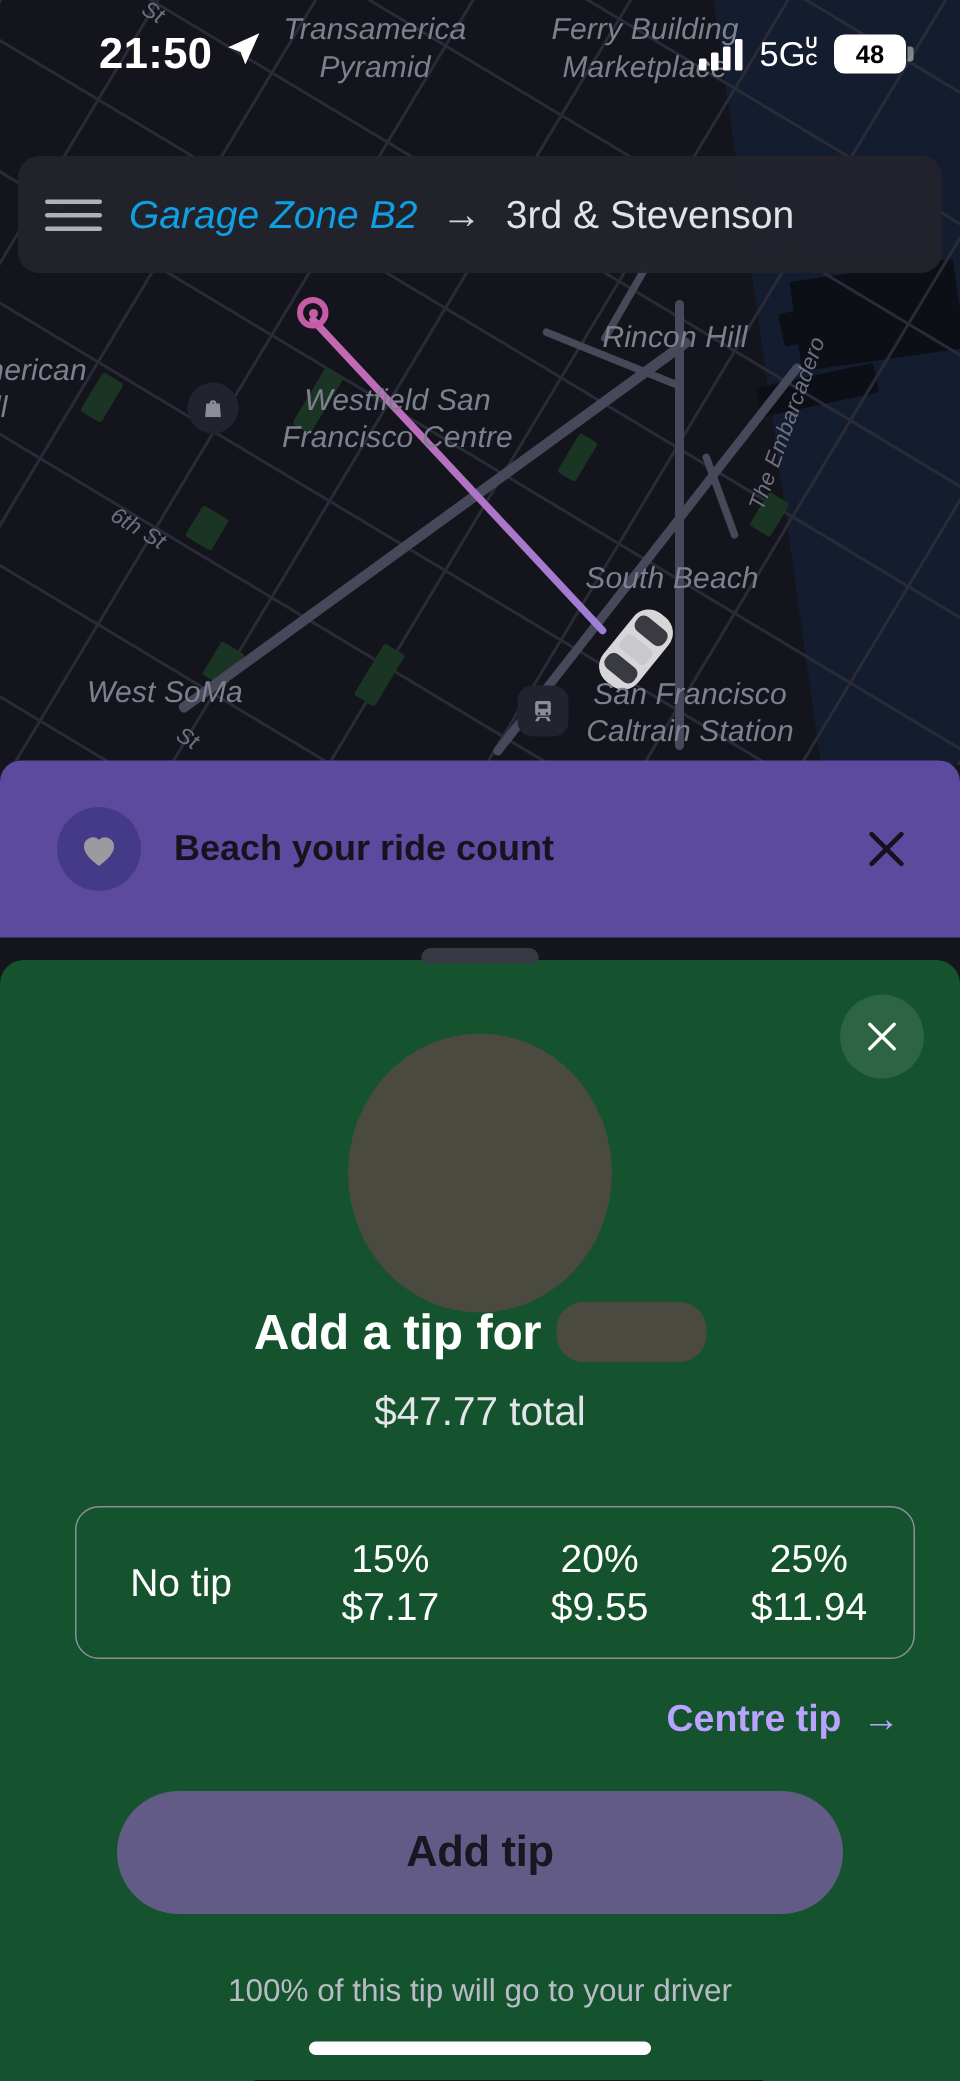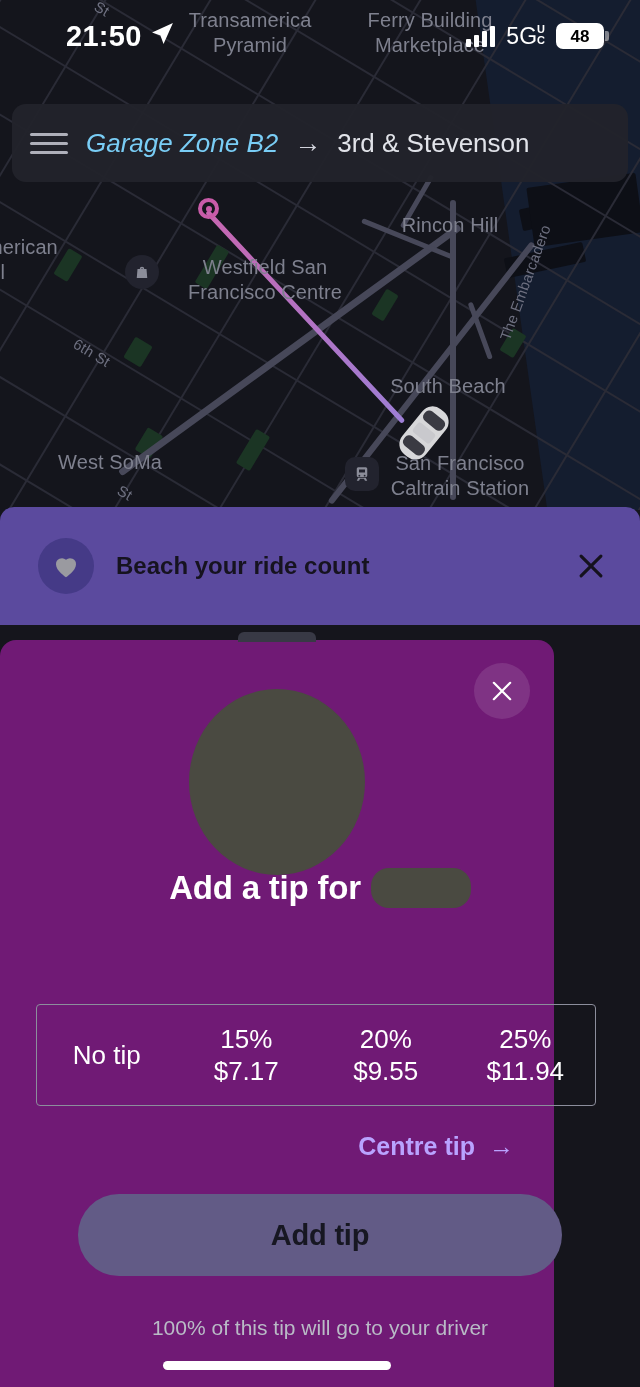--- a/index.html
+++ b/index.html
@@ -14,20 +14,21 @@
     width:640px; height:1387px;
     background:#15151c;
     overflow:hidden;
   }
 
   
   .map {
     position:absolute; left:0; top:0; width:640px; height:510px;
     background:#121319;
     overflow:hidden;
+    font-style:italic;
   }
   .map-land {
     position:absolute; inset:0;
     background:#14151c;
   }
   .map-water {
     position:absolute;
     left:470px; top:-40px; width:260px; height:600px;
     background:#141d2f;
     transform:rotate(-8deg);
@@ -142,21 +143,21 @@
     border-radius:14px;
     display:flex; align-items:center;
     z-index:25;
   }
   .hamburger { width:74px; display:flex; flex-direction:column; align-items:center; gap:6px; }
   .hamburger i { display:block; width:38px; height:3px; background:#b4b6c0; border-radius:2px; }
   .route-text {
     display:flex; align-items:center; gap:16px;
     font-size:26px;
   }
-  .route-from { color:#7dd3fc; font-style:italic; }
+  .route-from { color:#0ea5e9; font-style:italic; }
   .route-arrow { color:#d8dae2; font-size:27px; }
   .route-to { color:#e8eaf0; }
 
   
   .banner {
     position:absolute; left:0; top:507px; width:640px; height:118px;
     background:#5b4a9e;
     border-radius:14px 14px 0 0;
     display:flex; align-items:center;
     padding:0 26px 0 38px;
@@ -173,22 +174,22 @@
   .banner-title { color:#16131f; font-size:24px; font-weight:bold; line-height:30px; }
   .banner-sub { color:#1b1826; font-size:23px; line-height:30px; }
   .banner-close {
     width:46px; height:46px;
     display:flex; align-items:center; justify-content:center;
     flex:0 0 auto;
   }
 
   
   .sheet {
-    position:absolute; left:0; bottom:0; width:554px; height:747px;
-    background:#701a75;
+    position:absolute; left:0; bottom:0; width:640px; height:747px;
+    background:#14532d;
     border-radius:16px 16px 0 0;
     z-index:22;
   }
   .sheet-notch {
     position:absolute; left:50%; top:-8px; transform:translateX(-50%);
     width:78px; height:10px;
     background:#383945;
     border-radius:6px 6px 0 0;
   }
   .sheet-close {
@@ -210,24 +211,24 @@
   }
   .redact-name {
     width:100px; height:40px; border-radius:18px; background:#4a4a41;
   }
   .tip-total {
     position:absolute; left:0; top:286px; width:640px;
     text-align:center; color:#e4e5ea; font-size:27px;
   }
 
   .tip-options {
-    position:absolute; left:36px; top:364px;
+    position:absolute; left:50px; top:364px;
     width:560px; height:102px;
     border:1px solid #8c8e9c;
-    border-radius:4px;
+    border-radius:16px;
     display:flex;
   }
   .tip-opt {
     flex:1;
     display:flex; flex-direction:column;
     align-items:center; justify-content:center;
     color:#fff;
   }
   .tip-opt .pct { font-size:26px; line-height:32px; }
   .tip-opt .amt { font-size:26px; line-height:32px; }
@@ -423,20 +424,21 @@
       </svg>
     </div>
 
     <div class="avatar"></div>
 
     <div class="tip-title">
       <span>Add a tip for</span>
       <span class="redact-name"></span>
     </div>
 
+    <div class="tip-total">$47.77 total</div>
 
     <div class="tip-options">
       <div class="tip-opt single">
         <span class="pct">No tip</span>
       </div>
       <div class="tip-opt">
         <span class="pct">15%</span>
         <span class="amt">$7.17</span>
       </div>
       <div class="tip-opt">

